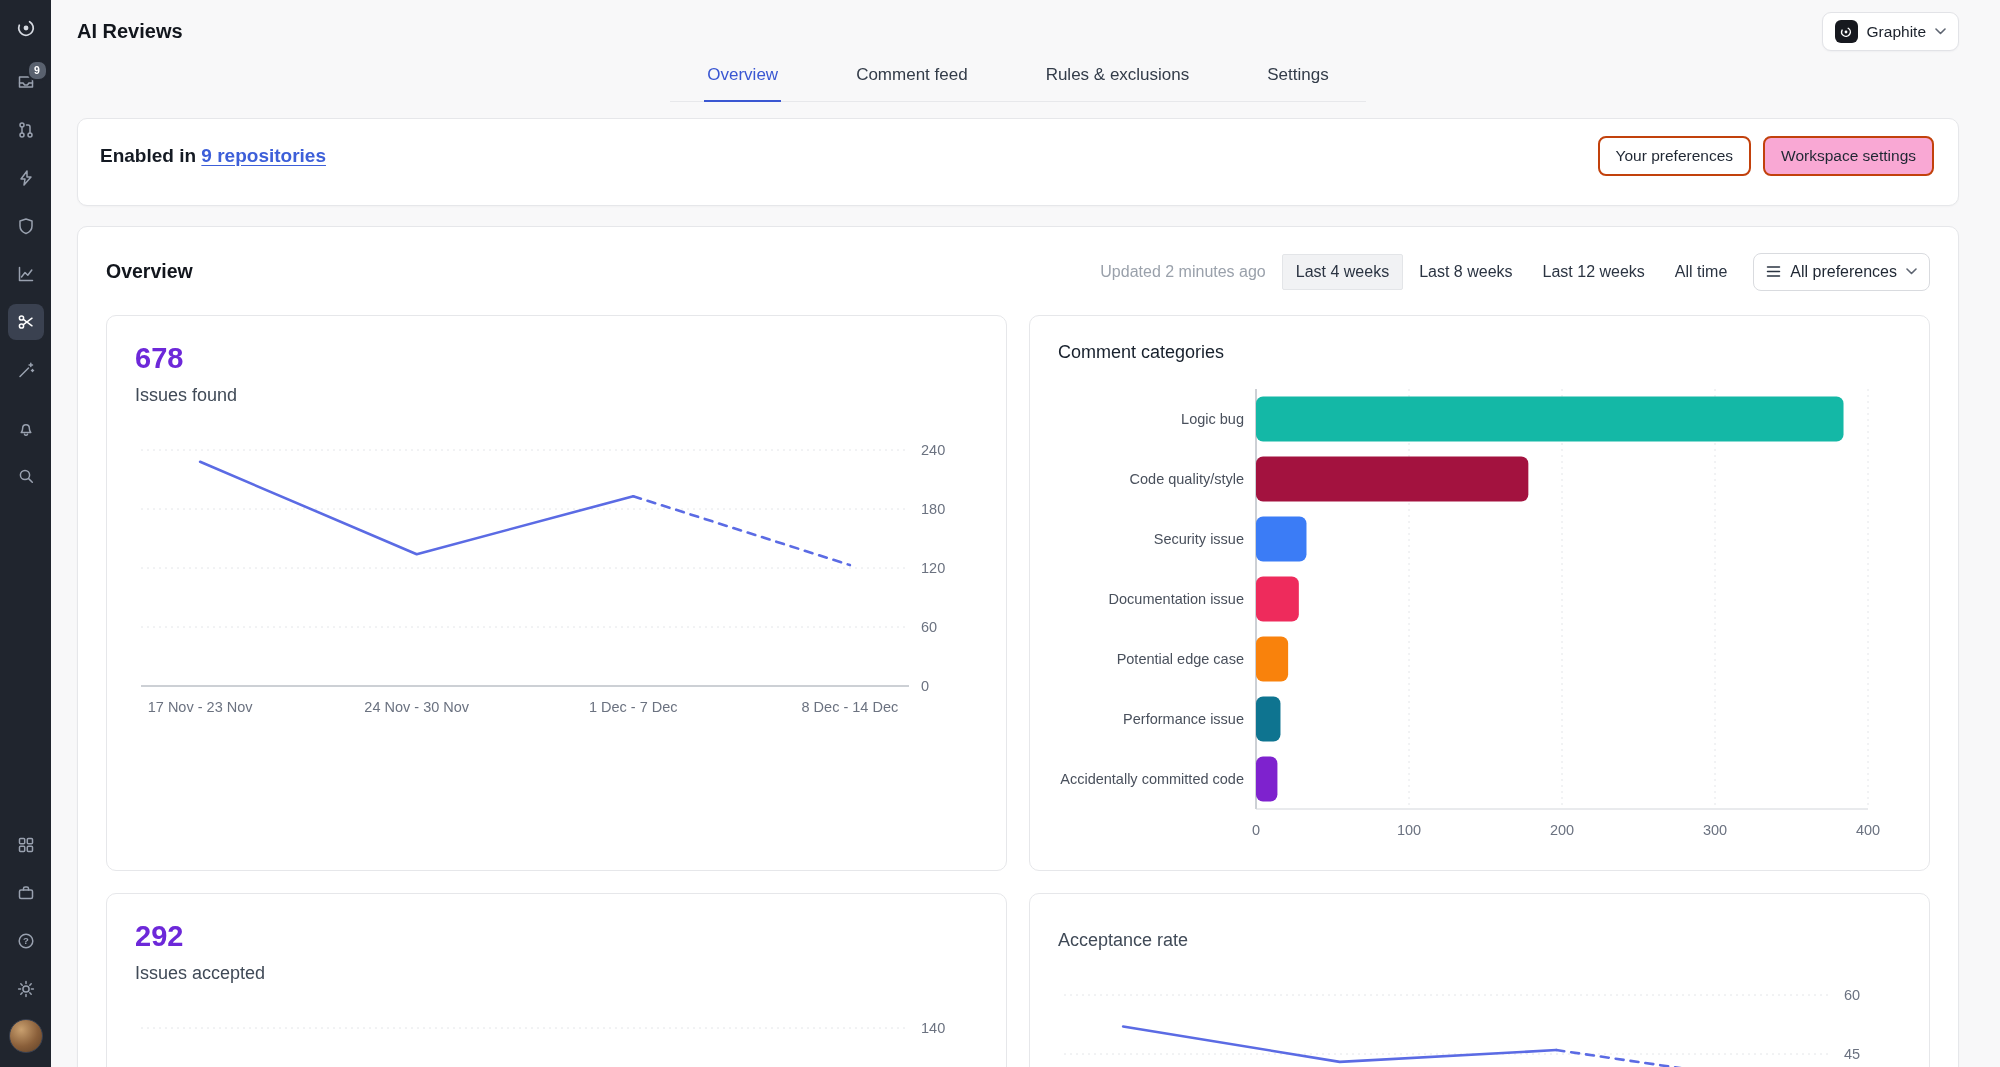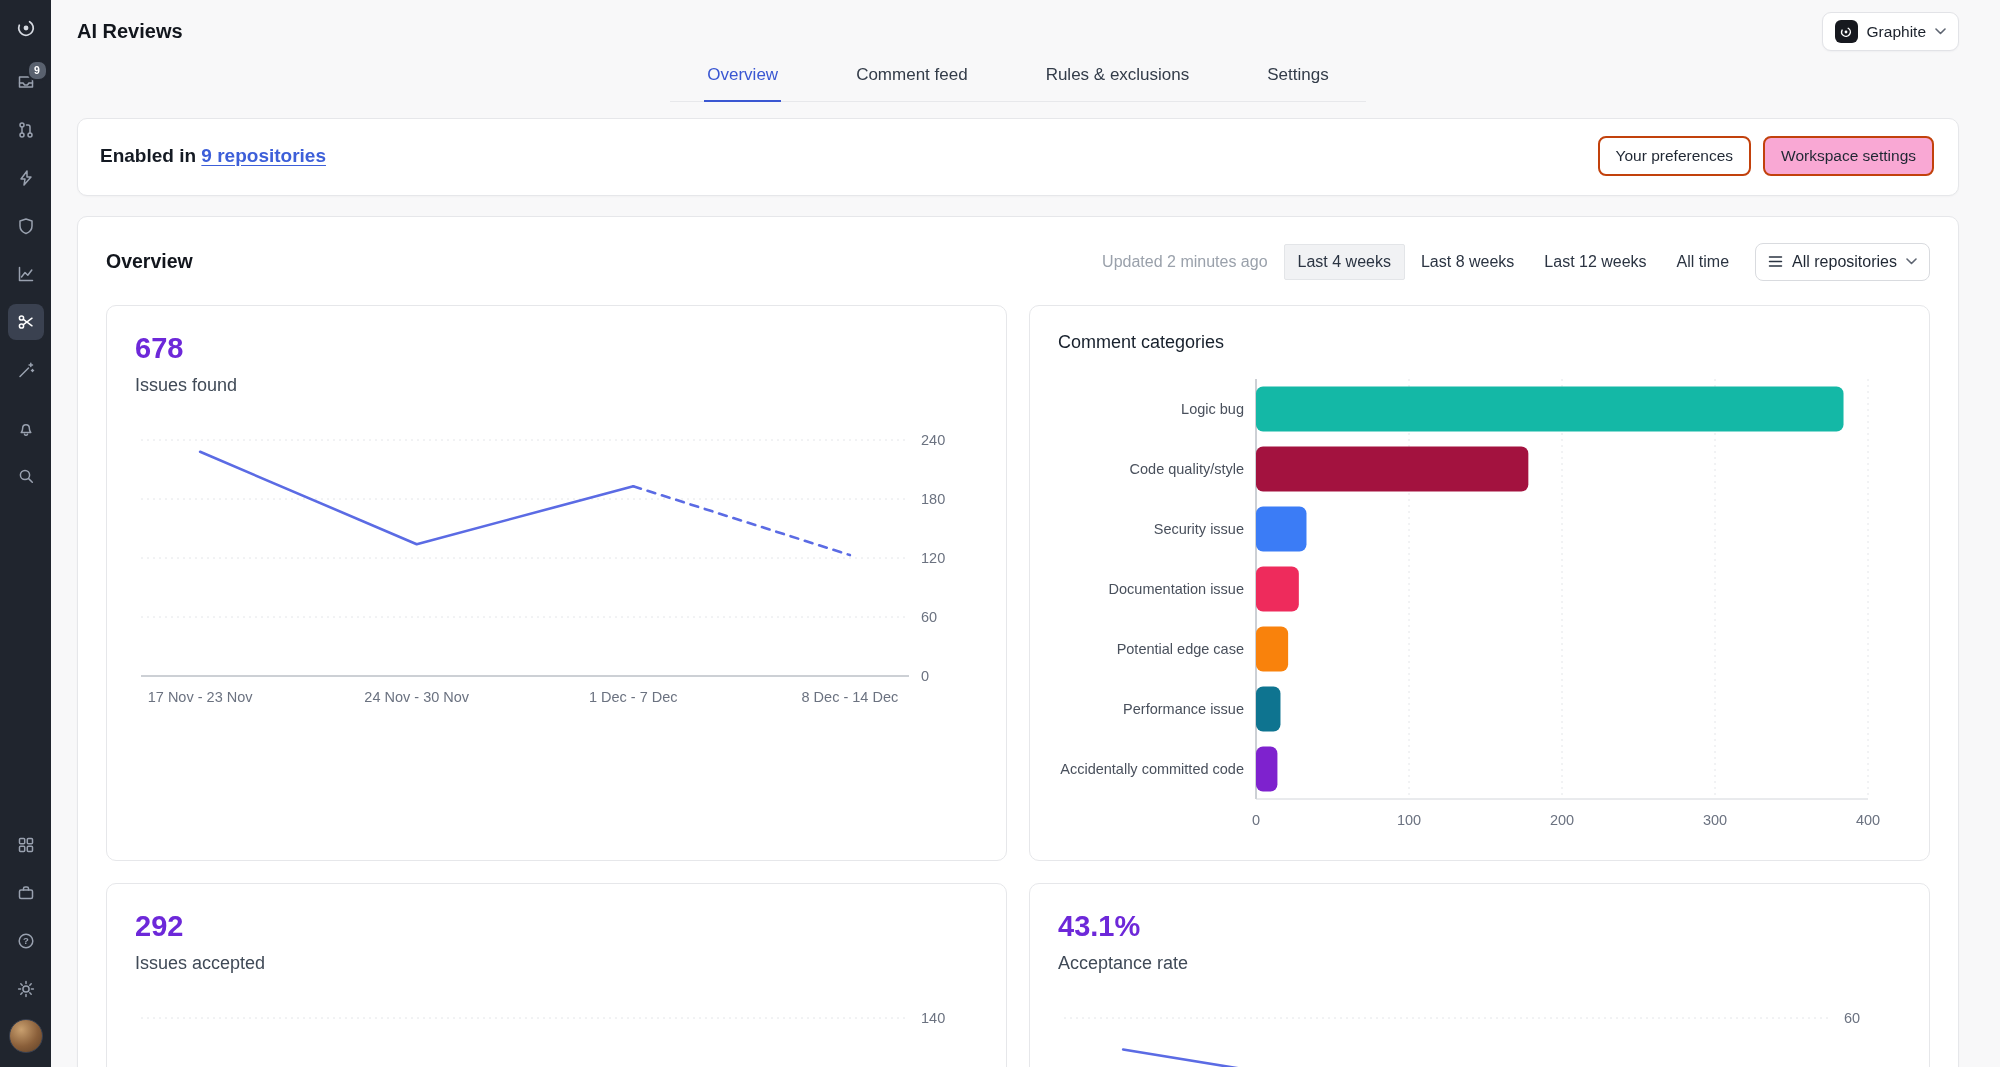--- a/index.html
+++ b/index.html
@@ -55,21 +55,21 @@
   .tabs-inner{display:flex;gap:72px;border-bottom:1px solid #e7e8eb;padding:0 34px;}
   .tab{padding:12px 3px 15px;font-size:17px;color:#333c49;cursor:pointer;white-space:nowrap;}
   .tab.active{color:#3a57d2;font-weight:500;border-bottom:2.5px solid #3a57d2;margin-bottom:-1.5px;}
 
   .card{background:#fff;border:1px solid #e6e7ea;border-radius:10px;
     box-shadow:0 1px 2px rgba(16,24,40,.03);}
 
   .banner{
     margin-top:16px;height:74px;
     display:flex;align-items:center;justify-content:space-between;
-    padding:0 24px 2px 22px;
+    padding:0 24px 12px 22px;
   }
   .banner-left{font-size:19px;font-weight:600;color:#141a23;}
   .banner-link{color:#3d5fd9;text-decoration:underline;text-underline-offset:3px;cursor:pointer;font-weight:600;}
   .banner-buttons{display:flex;gap:12px;}
   .btn{
     border:2px solid #c2410c;background:#fff;border-radius:8px;
     padding:9px 16px;font-size:15.5px;font-weight:500;color:#1f2733;
     cursor:pointer;font-family:inherit;
   }
   .btn.gray{background:#f9a8d4;}
@@ -261,21 +261,21 @@
           <div style="display:flex;align-items:center;">
               <button class="range-btn active">Last 4 weeks</button>
               <button class="range-btn">Last 8 weeks</button>
               <button class="range-btn">Last 12 weeks</button>
               <button class="range-btn">All time</button>
             </div>
           <button class="repo-dd">
             <svg width="15" height="13" viewBox="0 0 15 13" fill="none" stroke="#2b3442" stroke-width="1.5" stroke-linecap="round">
               <path d="M1.5 2h12M1.5 6.5h12M1.5 11h12"></path>
             </svg>
-            <span>All repositories</span>
+            <span>All preferences</span>
             <svg width="11" height="7" viewBox="0 0 11 7" fill="none" stroke="#5f6672" stroke-width="1.6" stroke-linecap="round" stroke-linejoin="round">
               <path d="M1 1l4.5 4.5L10 1"></path>
             </svg>
           </button>
         </div>
       </div>
 
       <div class="grid">
 
         <div class="panel">
@@ -349,21 +349,20 @@
               <text x="65.136" y="280" class="tick" text-anchor="middle">17 Nov - 23 Nov</text>
               <text x="281.712" y="280" class="tick" text-anchor="middle">24 Nov - 30 Nov</text>
               <text x="498.2879999999999" y="280" class="tick" text-anchor="middle">1 Dec - 7 Dec</text>
               <text x="714.8639999999999" y="280" class="tick" text-anchor="middle">8 Dec - 14 Dec</text>
               <path d="M65.136 88.80000000000001 L281.712 149.4857142857143 L498.2879999999999 110.71428571428572" fill="none" stroke="#5b6be4" stroke-width="2.6" stroke-linejoin="round" stroke-linecap="round"></path>
               <path d="M498.2879999999999 110.71428571428572 L714.8639999999999 174.77142857142857" fill="none" stroke="#5b6be4" stroke-width="2.6" stroke-linecap="round" stroke-dasharray="8 7"></path>
             </svg>
         </div>
 
         <div class="panel">
-          <div class="metric-value">43.1%</div>
           <div class="metric-label">Acceptance rate</div>
           <svg class="line-chart" width="844" height="298">
               <line x1="6" y1="254" x2="774" y2="254" stroke-width="1" stroke="#9aa1ab"></line>
               <text x="786" y="259" class="tick">0</text>
               <line x1="6" y1="195" x2="774" y2="195" stroke-width="1" stroke="#e4e6e9" stroke-dasharray="2 4"></line>
               <text x="786" y="200" class="tick">15</text>
               <line x1="6" y1="136" x2="774" y2="136" stroke-width="1" stroke="#e4e6e9" stroke-dasharray="2 4"></line>
               <text x="786" y="141" class="tick">30</text>
               <line x1="6" y1="77" x2="774" y2="77" stroke-width="1" stroke="#e4e6e9" stroke-dasharray="2 4"></line>
               <text x="786" y="82" class="tick">45</text>

